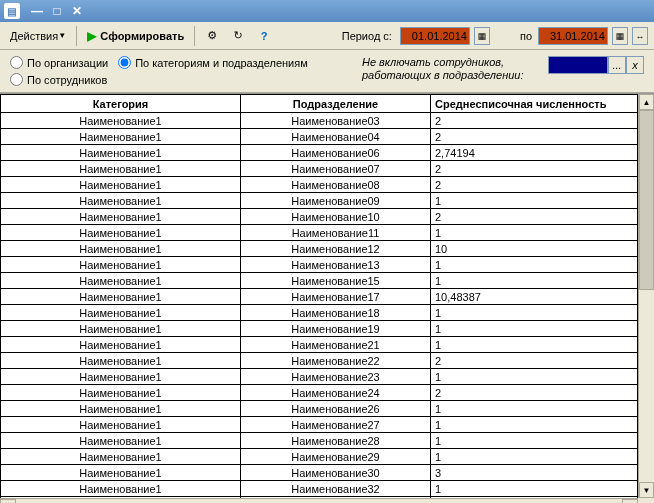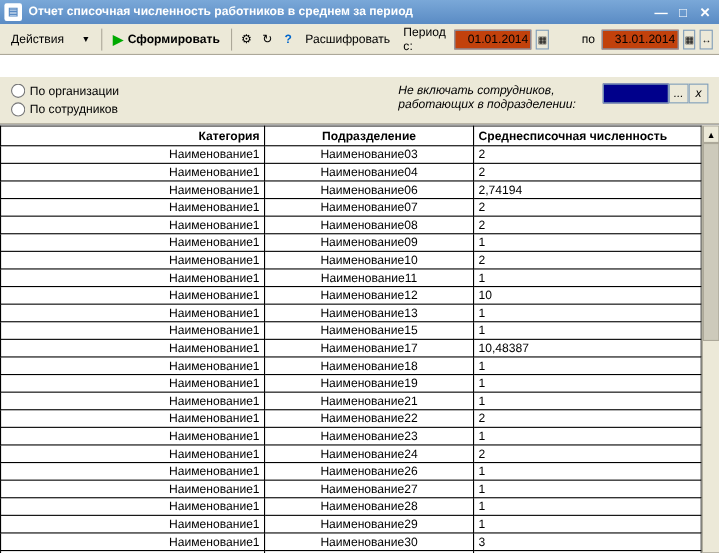--- a/index.html
+++ b/index.html
@@ -4,85 +4,81 @@
 <style>
   * { box-sizing: border-box; margin: 0; padding: 0; }
   body { font-family: Tahoma, Arial, sans-serif; font-size: 11px; background: #fff; width: 654px; height: 503px; overflow: hidden; }
   
   .titlebar { background: linear-gradient(to bottom, #7aa8d8, #5a8bc4); height: 22px; display: flex; align-items: center; padding: 0 4px; color: #fff; font-weight: bold; }
   .titlebar .ticon { width: 16px; height: 16px; background: #fff; border-radius: 2px; margin-right: 6px; display: flex; align-items: center; justify-content: center; color: #5a8bc4; font-size: 10px; }
   .titlebar .title { flex: 1; }
   .titlebar .wbtn { width: 18px; height: 16px; margin-left: 2px; display: flex; align-items: center; justify-content: center; cursor: pointer; font-weight: bold; font-size: 12px; color: #fff; }
   
   .toolbar { background: #ece9d8; border-bottom: 1px solid #aca899; height: 28px; display: flex; align-items: center; padding: 0 6px; gap: 4px; }
-  .toolbar .menu { cursor: pointer; padding: 2px 4px; display: flex; align-items: center; gap: 16px; }
+  .toolbar .menu { cursor: pointer; padding: 2px 4px; display: flex; align-items: center; gap: 0; }
   .toolbar .sep { width: 1px; height: 20px; background: #aca899; margin: 0 2px; }
   .toolbar .run { display: flex; align-items: center; gap: 4px; font-weight: bold; cursor: pointer; padding: 2px 4px; }
   .toolbar .run .play { color: #0a0; font-size: 12px; }
   .toolbar .ibtn { width: 22px; height: 22px; display: flex; align-items: center; justify-content: center; cursor: pointer; }
   .toolbar .spacer { flex: 1; }
   .toolbar .plabel { margin-right: 4px; }
   .toolbar .dinput { width: 70px; height: 18px; border: 1px solid #7f9db9; background: #c2410c; padding: 0 2px; font-size: 11px; text-align: right; }
   .toolbar .calbtn { width: 16px; height: 18px; border: 1px solid #7f9db9; background: #ece9d8; display: flex; align-items: center; justify-content: center; cursor: pointer; font-size: 9px; }
   
-  .filters { background: #ece9d8; padding: 6px 10px; display: flex; gap: 10px; border-bottom: 1px solid #aca899; margin-top: 20px; }
+  .filters { background: #ece9d8; padding: 6px 10px; display: flex; gap: 10px; border-bottom: 1px solid #aca899; }
   .filters .col { display: flex; flex-direction: column; gap: 4px; }
   .filters .rrow { display: flex; align-items: center; gap: 4px; }
   .filters input[type=radio] { margin: 0; }
   .filters .exclude { margin-left: auto; display: flex; align-items: flex-start; gap: 6px; font-style: italic; }
   .filters .exclude .lbl { width: 180px; line-height: 13px; }
   .filters .selbox { width: 60px; height: 18px; background: #00008b; border: 1px solid #7f9db9; }
   .filters .sbtn { width: 18px; height: 18px; border: 1px solid #7f9db9; background: #ece9d8; display: flex; align-items: center; justify-content: center; cursor: pointer; }
   
   .grid-wrap { position: relative; height: 421px; overflow: hidden; border-top: 1px solid #999; }
   .grid-scroll { position: absolute; top: 0; left: 0; right: 16px; bottom: 16px; overflow: hidden; }
   table { border-collapse: collapse; width: 100%; table-layout: fixed; }
   th { border: 1px solid #000; background: #fff; font-weight: bold; text-align: center; padding: 2px 4px; height: 18px; }
   td { border: 1px solid #000; background: #fff; padding: 1px 4px; height: 16px; font-size: 11px; white-space: nowrap; overflow: hidden; }
-  .col1 { width: 240px; text-align: right; }
+  .col1 { width: 240px; text-align: center; }
   .col2 { width: 190px; text-align: center; }
   .col3 { text-align: left; }
   
   .vscroll { position: absolute; top: 0; right: 0; width: 16px; bottom: 16px; background: #ece9d8; border-left: 1px solid #aca899; }
   .vscroll .arr { height: 16px; background: #ece9d8; border: 1px solid #aca899; display: flex; align-items: center; justify-content: center; font-size: 8px; cursor: pointer; }
   .vscroll .thumb { position: absolute; top: 16px; left: 0; right: 0; height: 180px; background: #cdcabb; border: 1px solid #aca899; cursor: pointer; }
   .vscroll .arr.bot { position: absolute; bottom: 0; left: 0; right: 0; }
   .hscroll { position: absolute; left: 0; right: 16px; bottom: 0; height: 16px; background: #ece9d8; border-top: 1px solid #aca899; }
   .hscroll .arr { width: 16px; height: 100%; background: #ece9d8; border: 1px solid #aca899; display: inline-flex; align-items: center; justify-content: center; font-size: 8px; cursor: pointer; }
   .hscroll .arr.rt { float: right; }
   .corner { position: absolute; right: 0; bottom: 0; width: 16px; height: 16px; background: #ece9d8; }
 </style>
 </head>
 <body>
 
 <div class="titlebar">
   <div class="ticon">▤</div>
-  <div class="title">Отчет списочная численность работников в среднем за период</div>
   <div class="wbtn">—</div>
   <div class="wbtn">□</div>
   <div class="wbtn">✕</div>
 </div>
 
 <div class="toolbar">
   <div class="menu">
     <span>Действия</span>
     <span style="font-size:8px;">▼</span>
   </div>
   <div class="sep"></div>
   <div class="run">
     <span class="play">▶</span>
     <span>Сформировать</span>
   </div>
   <div class="sep"></div>
   <div class="ibtn">⚙</div>
   <div class="ibtn">↻</div>
   <div class="ibtn" style="color:#06c;font-weight:bold;">?</div>
-  <div class="menu">
-    <span>Расшифровать</span>
-  </div>
   <div class="spacer"></div>
   <span class="plabel">Период с:</span>
   <input class="dinput" value="01.01.2014" style="">
   <div class="calbtn">▦</div>
   <span style="margin:0 2px;padding-left:24px;">по</span>
   <input class="dinput" value="31.01.2014" style="">
   <div class="calbtn">▦</div>
   <div class="calbtn">↔</div>
 </div>
 
@@ -91,20 +87,24 @@
     <label class="rrow">
         <input type="radio" name="g" style="">
         <span>По организации</span>
       </label>
     <label class="rrow">
         <input type="radio" name="g" style="">
         <span>По сотрудников</span>
       </label>
   </div>
   <div class="col">
+    <label class="rrow">
+        <input type="radio" name="g" checked="" style="">
+        <span>По категориям и подразделениям</span>
+      </label>
   </div>
   <div class="exclude">
     <div class="lbl">Не включать сотрудников, работающих в подразделении:</div>
     <div style="display:flex;">
       <div class="selbox"></div>
       <div class="sbtn">...</div>
       <div class="sbtn">x</div>
     </div>
   </div>
 </div>

